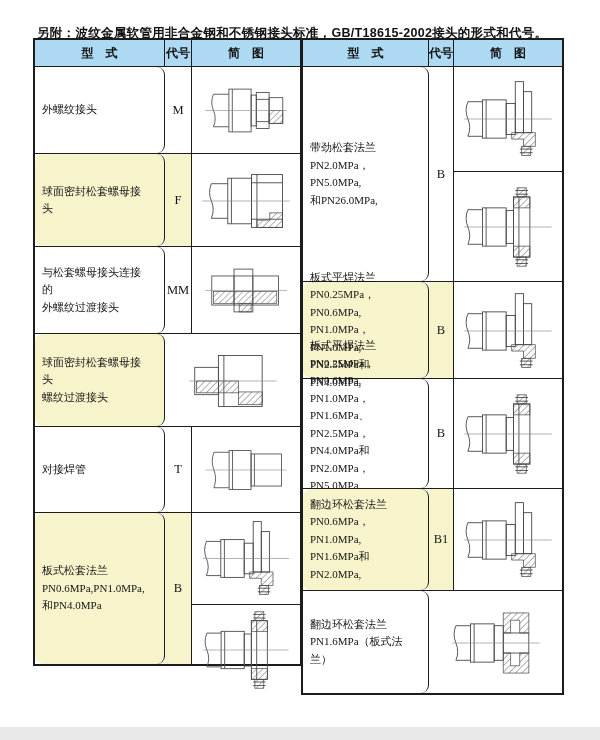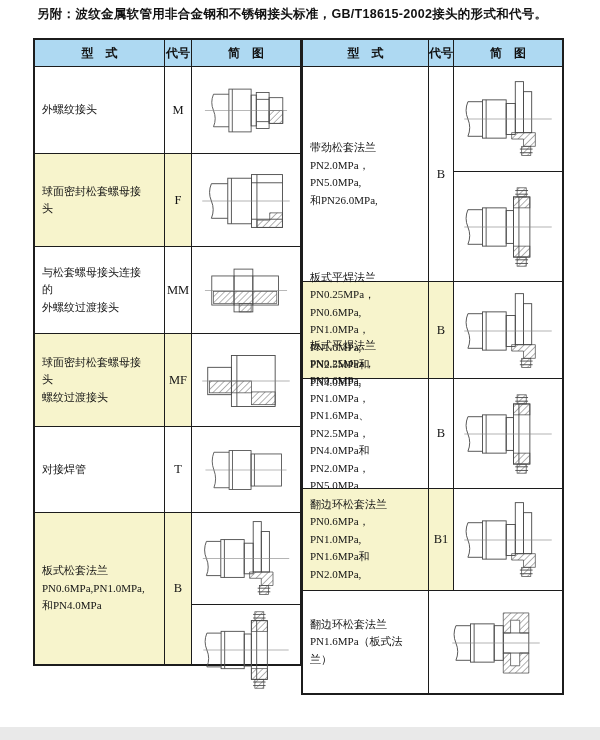--- a/index.html
+++ b/index.html
@@ -1,21 +1,21 @@
 <!DOCTYPE html>
 <html style="--header-bg: #aed9f2; --hl: #f7f4cc; --border: #1c1c1c; --strip: #e9e9e9;"><head>
 <meta charset="utf-8">
 <style>
   html,body{margin:0;padding:0}
   body{
     width:600px;height:740px;position:relative;background:#ffffff;
     font-family:"Liberation Sans","DejaVu Sans",sans-serif;overflow:hidden;
   }
   .title{
-    position:absolute;left:37px;top:6px;width:540px;
+    position:absolute;left:37px;top:25px;width:540px;
     font-size:12.5px;font-weight:700;color:#111;letter-spacing:.3px;
   }
   .tbl{
     position:absolute;top:38px;border:2px solid var(--border);
     display:flex;flex-direction:column;background:#fff;
   }
   #left-table{left:33px;width:265px}
   #right-table{left:301px;width:259px}
   .thead{display:flex;background:var(--header-bg);height:26px;flex:none}
   .th{
@@ -26,20 +26,21 @@
   .cell{box-sizing:border-box}
   .col-type{width:130px;border-right:1px solid var(--border)}
   .col-code{width:27px;border-right:1px solid var(--border)}
   .col-diag{flex:1}
   #right-table .col-type{width:126px}
   #right-table .col-code{width:25px}
   .cell.col-type{
     display:flex;flex-direction:column;justify-content:center;
     padding:4px 16px 4px 7px;font-size:11px;line-height:17.5px;color:#141414;
     font-family:"Liberation Serif","DejaVu Serif",serif;
+    border-radius:8px;
   }
   .cell.col-code{
     display:flex;align-items:center;justify-content:center;
     font-family:"Liberation Serif","DejaVu Serif",serif;font-size:12.5px;color:#141414;
   }
   .cell.col-diag{display:flex;flex-direction:column;background:#fff}
   .diag-sub{display:flex;align-items:center;justify-content:center;flex:1;box-sizing:border-box}
   .diag-sub + .diag-sub{border-top:1px solid var(--border)}
   .hl{background:var(--hl)}
   .bottom-strip{
@@ -133,21 +134,20 @@
             <line x1="2" y1="45" x2="98" y2="45" stroke="#888" stroke-width="0.7"></line>
           </svg>
         </div>
       </div>
     </div>
     <div class="row" style="height:93px">
       <div class="cell col-type hl">
         <div>球面密封松套螺母接头</div>
         <div>螺纹过渡接头</div>
       </div>
-      <div class="cell col-code hl">MF</div>
       <div class="cell col-diag">
         <div class="diag-sub" style="flex:none;height:93px">
           <svg viewBox="0 0 100 90" width="100" height="82" preserveAspectRatio="xMidYMid meet">
             <rect x="8" y="30" width="26" height="30" stroke="#4a4a4a" stroke-width="1" fill="none"></rect>
             <rect x="34" y="17" width="48" height="56" stroke="#4a4a4a" stroke-width="1" fill="none"></rect>
             <line x1="40" y1="17" x2="40" y2="73" stroke="#4a4a4a" stroke-width="1" fill="none"></line>
             <rect x="10" y="45" width="46" height="13" fill="url(#hatch)" stroke="#4a4a4a" stroke-width="0.8"></rect>
             <rect x="56" y="57" width="26" height="14" fill="url(#hatch)" stroke="#4a4a4a" stroke-width="0.8"></rect>
             <line x1="2" y1="45" x2="98" y2="45" stroke="#888" stroke-width="0.7"></line>
           </svg>

